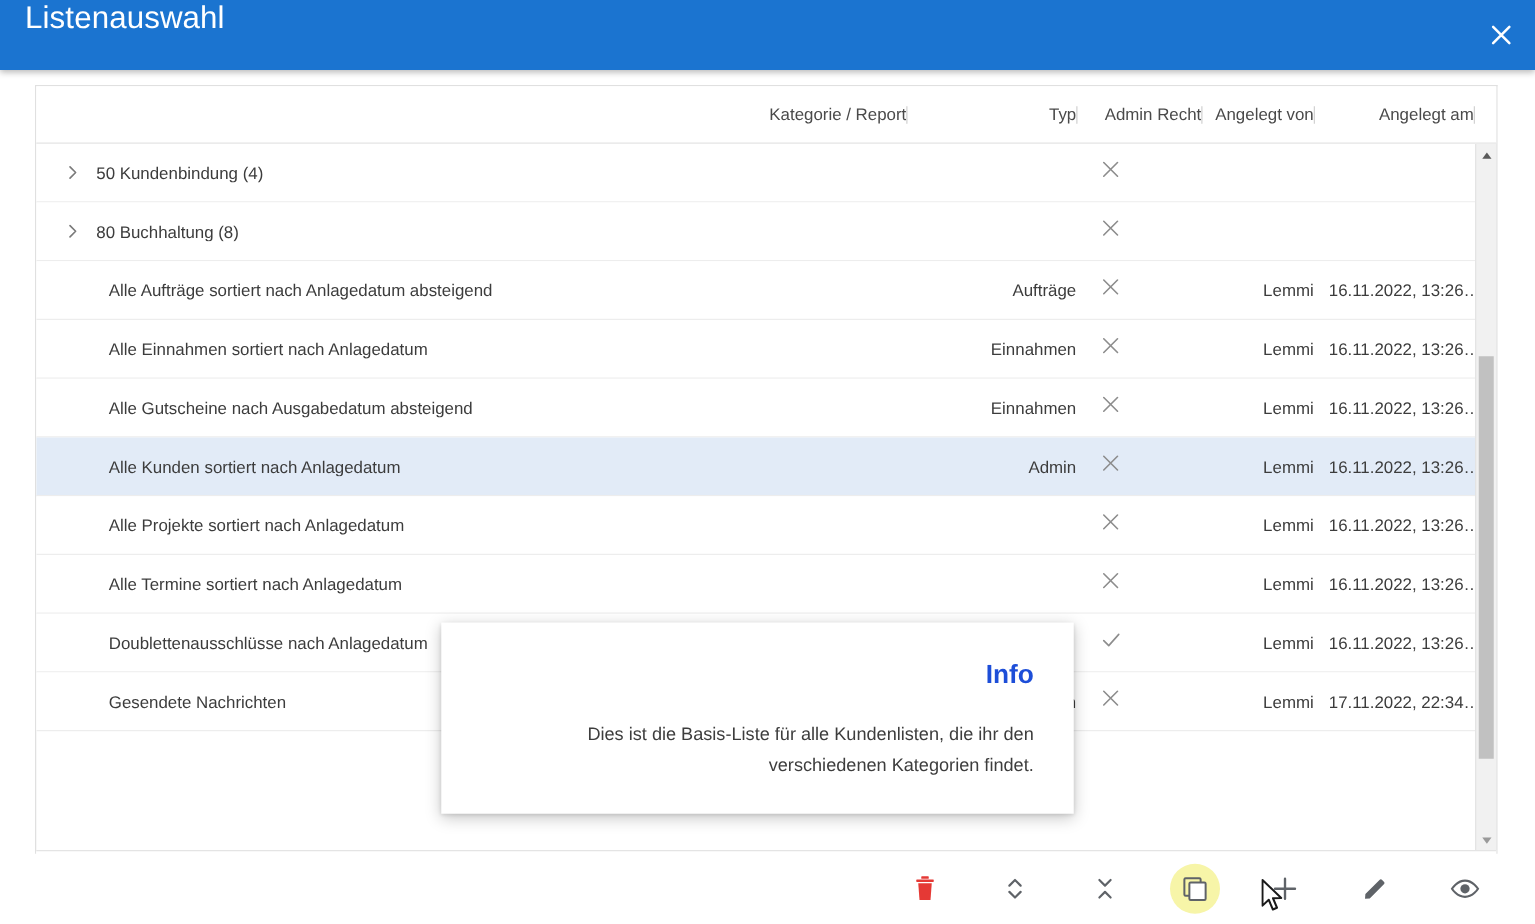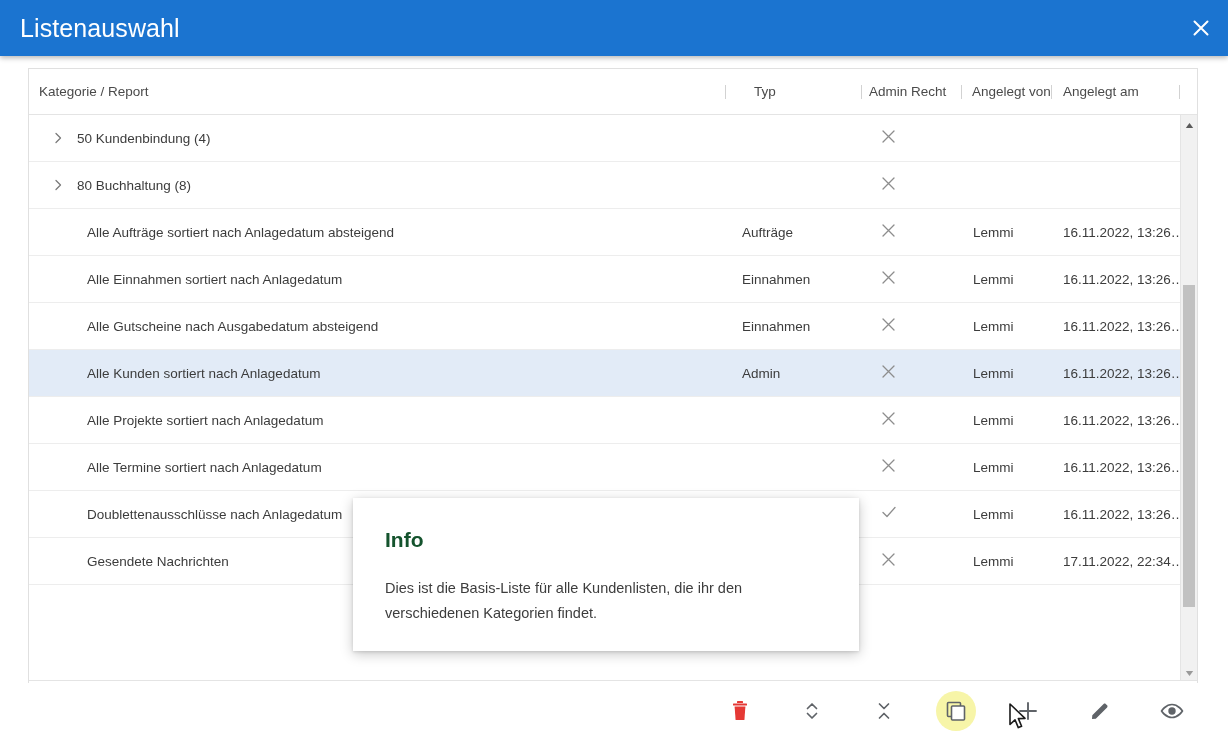--- a/index.html
+++ b/index.html
@@ -17,21 +17,21 @@
   }
 
   
   .titlebar {
     position: absolute;
     left: 0; top: 0;
     width: 1228px;
     height: 56px;
     background: #1b74d0;
     display: flex;
-    align-items: center;
+    align-items: flex-start;
     justify-content: space-between;
     box-shadow: 0 2px 5px rgba(0,0,0,0.28);
     z-index: 20;
   }
   .titlebar-title {
     color: #ffffff;
     font-size: 25px;
     font-weight: 400;
     letter-spacing: 0.1px;
     margin-left: 20px;
@@ -47,20 +47,21 @@
   }
   .close-btn svg { display: block; }
 
   
   .dialog-body {
     position: absolute;
     left: 0; top: 56px;
     width: 1228px;
     height: 657px;
     background: #ffffff;
+    text-align: right;
   }
 
   .card {
     position: absolute;
     left: 28px;
     top: 12px;
     width: 1170px;
     height: 660px;
     background: #ffffff;
     border: 1px solid #e0e0e0;
@@ -219,21 +220,21 @@
     width: 506px;
     height: 153px;
     background: #ffffff;
     box-shadow: 0 3px 12px rgba(0,0,0,0.22), 0 1px 3px rgba(0,0,0,0.12);
     z-index: 15;
     box-sizing: border-box;
     padding: 30px 32px 0 32px;
   }
   .info-title {
     font-size: 21px;
-    color: #14532d;
+    color: #1d4ed8;
     font-weight: 700;
     margin: 0 0 24px 0;
   }
   .info-text {
     font-size: 14.5px;
     color: #3d3d3d;
     line-height: 25px;
     margin: 0;
     max-width: 472px;
   }

